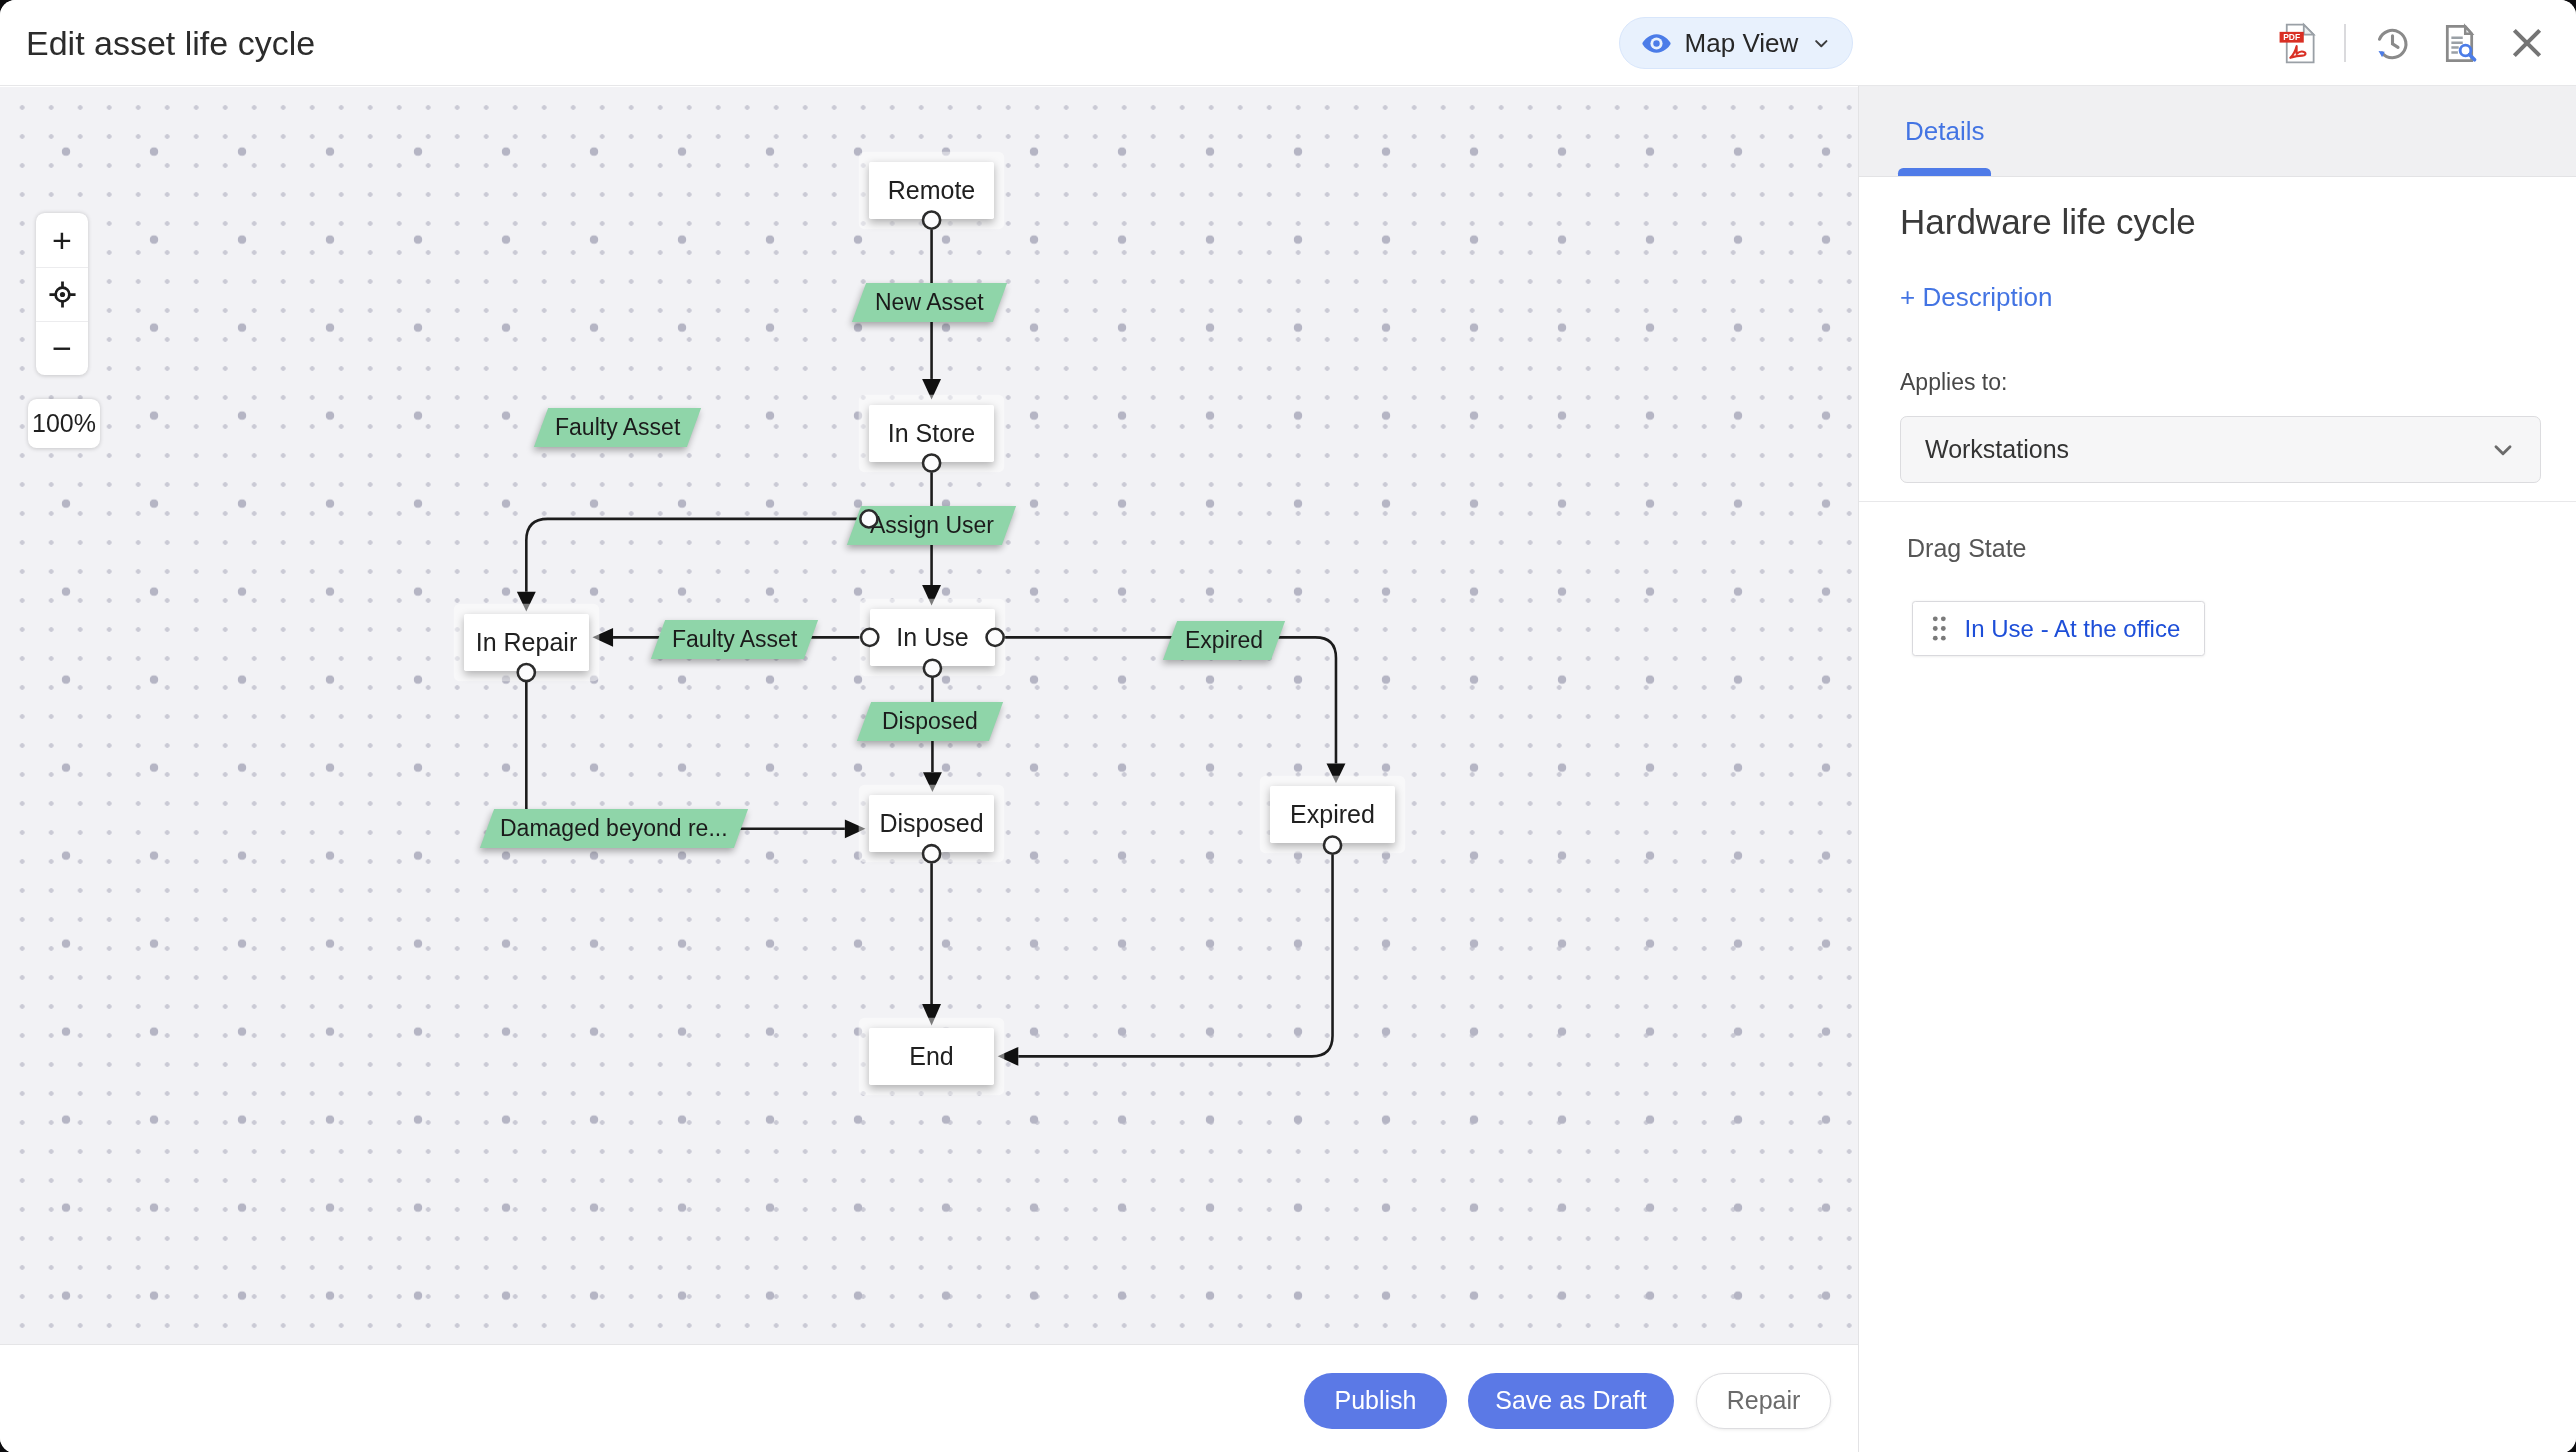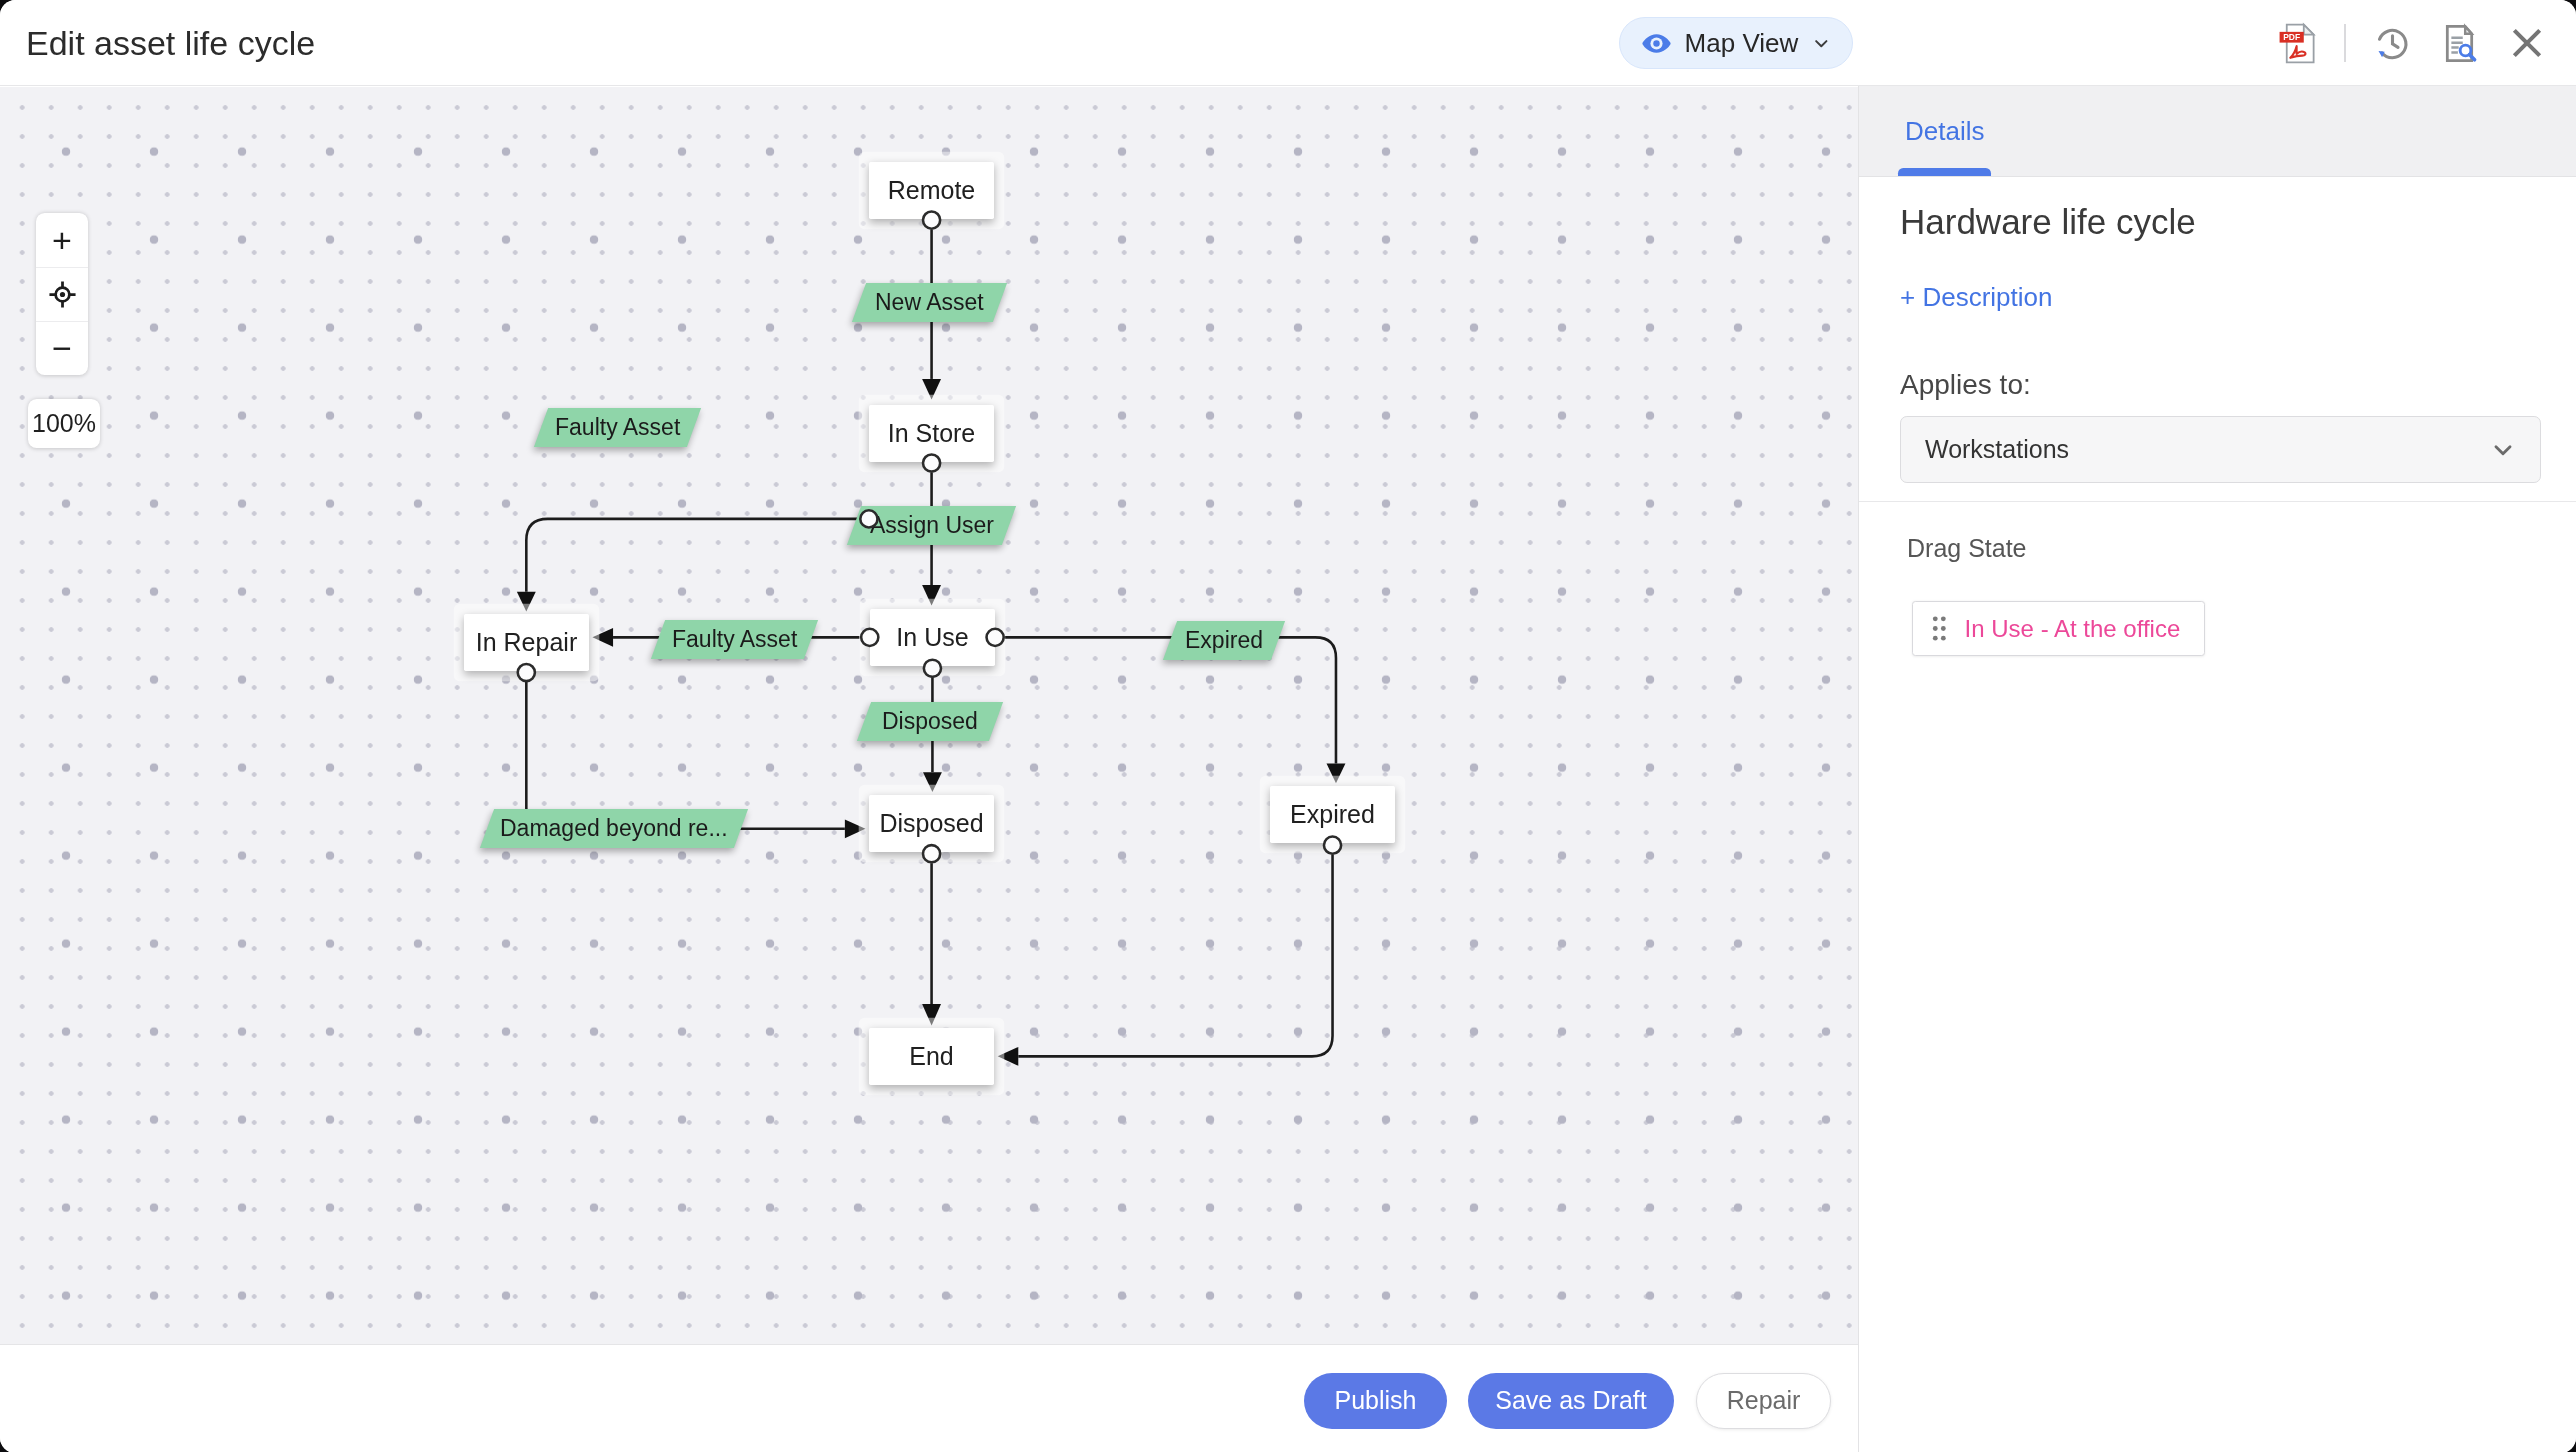--- a/index.html
+++ b/index.html
@@ -42,29 +42,29 @@
   .zoomlevel{position:absolute;left:28px;top:312px;width:72px;height:49px;background:#fff;border-radius:8.6px;z-index:6;
     box-shadow:0 0.9px 4.3px rgba(0,0,0,.18);display:flex;align-items:center;justify-content:center;font-size:25px;color:#1f1f1f;}
 
   
   .panel{position:absolute;left:1858px;top:86px;width:718px;height:1367px;background:#fff;border-left:0.9px solid #e3e3e5;z-index:8;}
   .tabbar{position:absolute;left:0;top:0;width:100%;height:91px;background:#f0f0f2;border-bottom:0.9px solid #e3e3e5;}
   .tab{position:absolute;left:46px;top:0;height:91px;display:flex;align-items:center;font-size:26px;color:#4374e3;cursor:pointer;}
   .tab-underline{position:absolute;left:39px;bottom:0;width:93px;height:7.7px;background:#4f7be8;border-radius:5.2px 5.2px 0 0;}
   .panel-title{position:absolute;left:41px;top:116px;font-size:35px;color:#3a3a3a;}
   .desc-link{position:absolute;left:41px;top:196px;font-size:26px;color:#4374e3;cursor:pointer;}
-  .applies-label{position:absolute;left:41px;top:283px;font-size:28px;color:#474747;}
+  .applies-label{position:absolute;left:41px;top:283px;font-size:23px;color:#474747;}
   .dropdown{position:absolute;left:41px;top:330px;width:641px;height:67px;background:#f6f6f7;border:1.7px solid #dcdcdf;border-radius:6.9px;
     display:flex;align-items:center;padding:0 24px;cursor:pointer;}
   .dropdown span{font-size:25px;color:#333;flex:1;}
   .panel-divider{position:absolute;left:0;top:415px;width:100%;height:0.9px;background:#e8e8ea;}
   .drag-heading{position:absolute;left:48px;top:448px;font-size:25px;font-weight:400;color:#565656;}
   .chip{position:absolute;left:53px;height:55px;background:#fff;border:1.7px solid #d9d9dd;border-radius:3.4px;
     display:inline-flex;align-items:center;gap:15.5px;padding:0 24px 0 15.5px;box-shadow:0 0.9px 2.6px rgba(0,0,0,.07);cursor:grab;}
-  .chip span{font-size:24px;color:#ec4899;white-space:nowrap;}
+  .chip span{font-size:24px;color:#1d4ed8;white-space:nowrap;}
 
   
   .footer{position:absolute;left:0;top:1344px;width:1858px;height:109px;background:#fff;border-top:0.9px solid #e5e5e7;z-index:7;}
   .btn{position:absolute;top:27.5px;height:56px;border-radius:28px;display:flex;align-items:center;justify-content:center;
     font-size:25px;cursor:pointer;border:none;}
   .btn-blue{background:#5b79e6;color:#fff;}
   .btn-ghost{background:#fff;color:#6b6b6b;border:0.9px solid #ddddE0;box-shadow:0 0.9px 3.4px rgba(0,0,0,.08);}
 </style>
 </head>
 <body>

